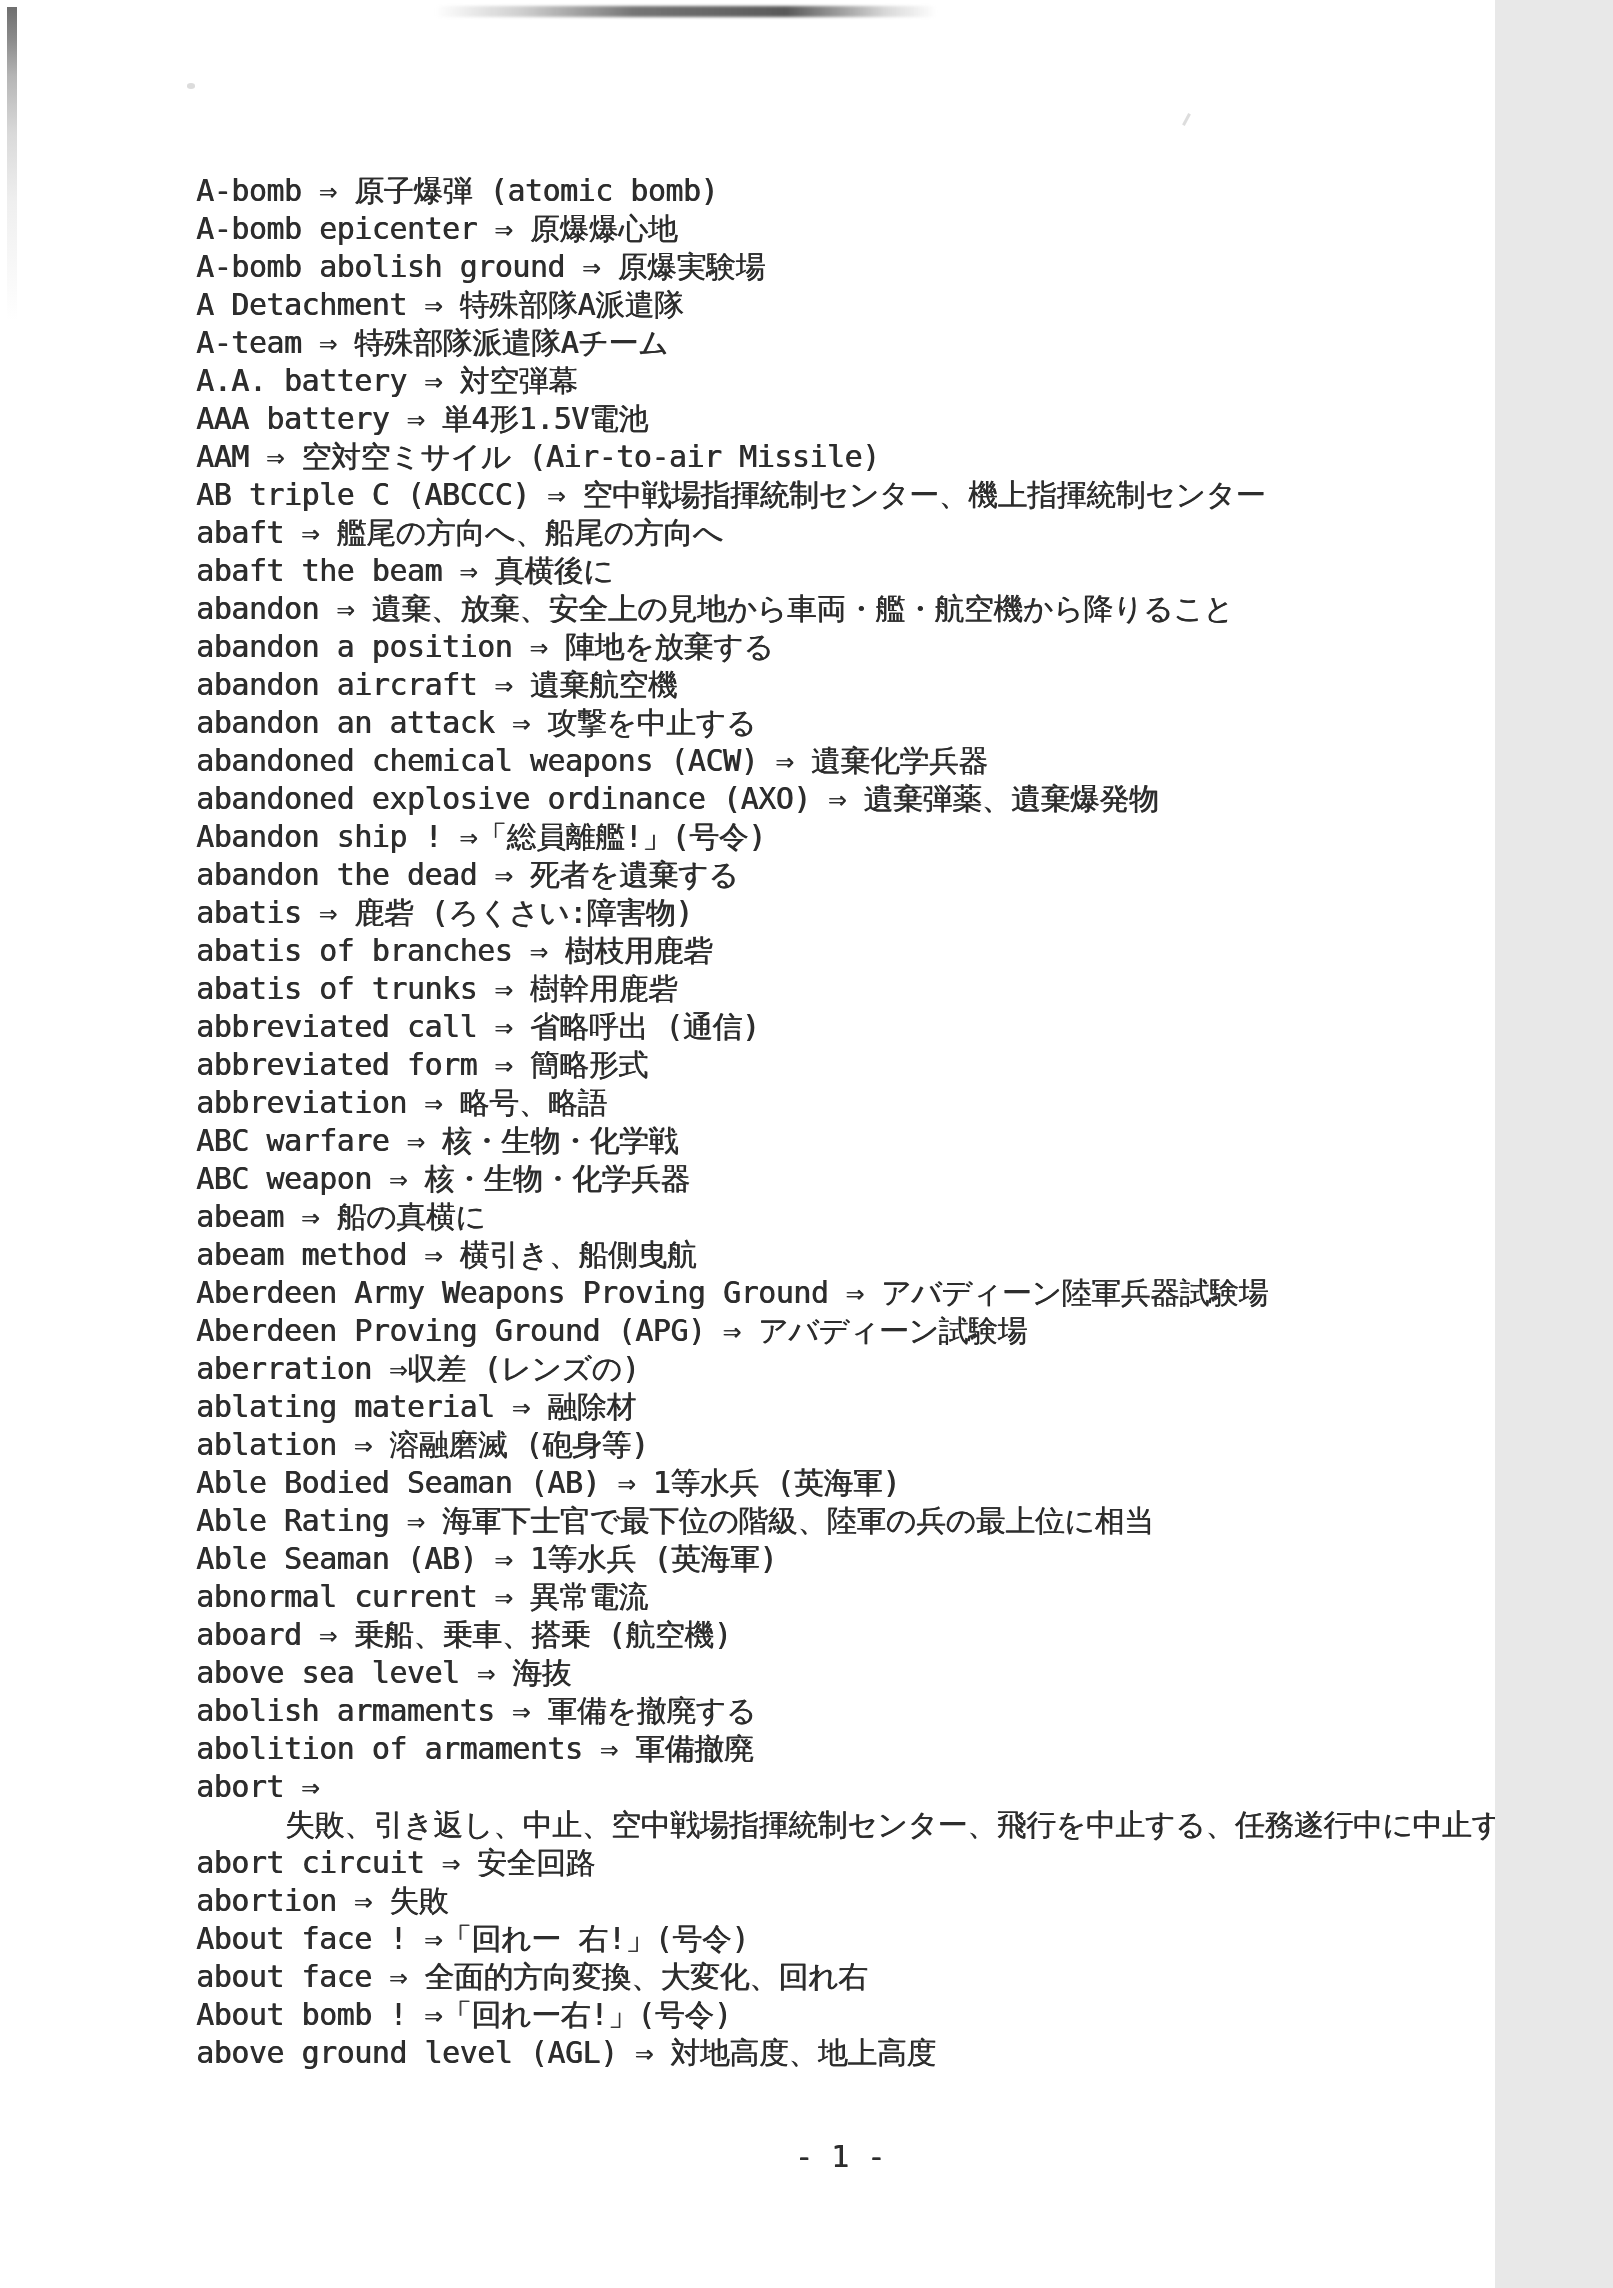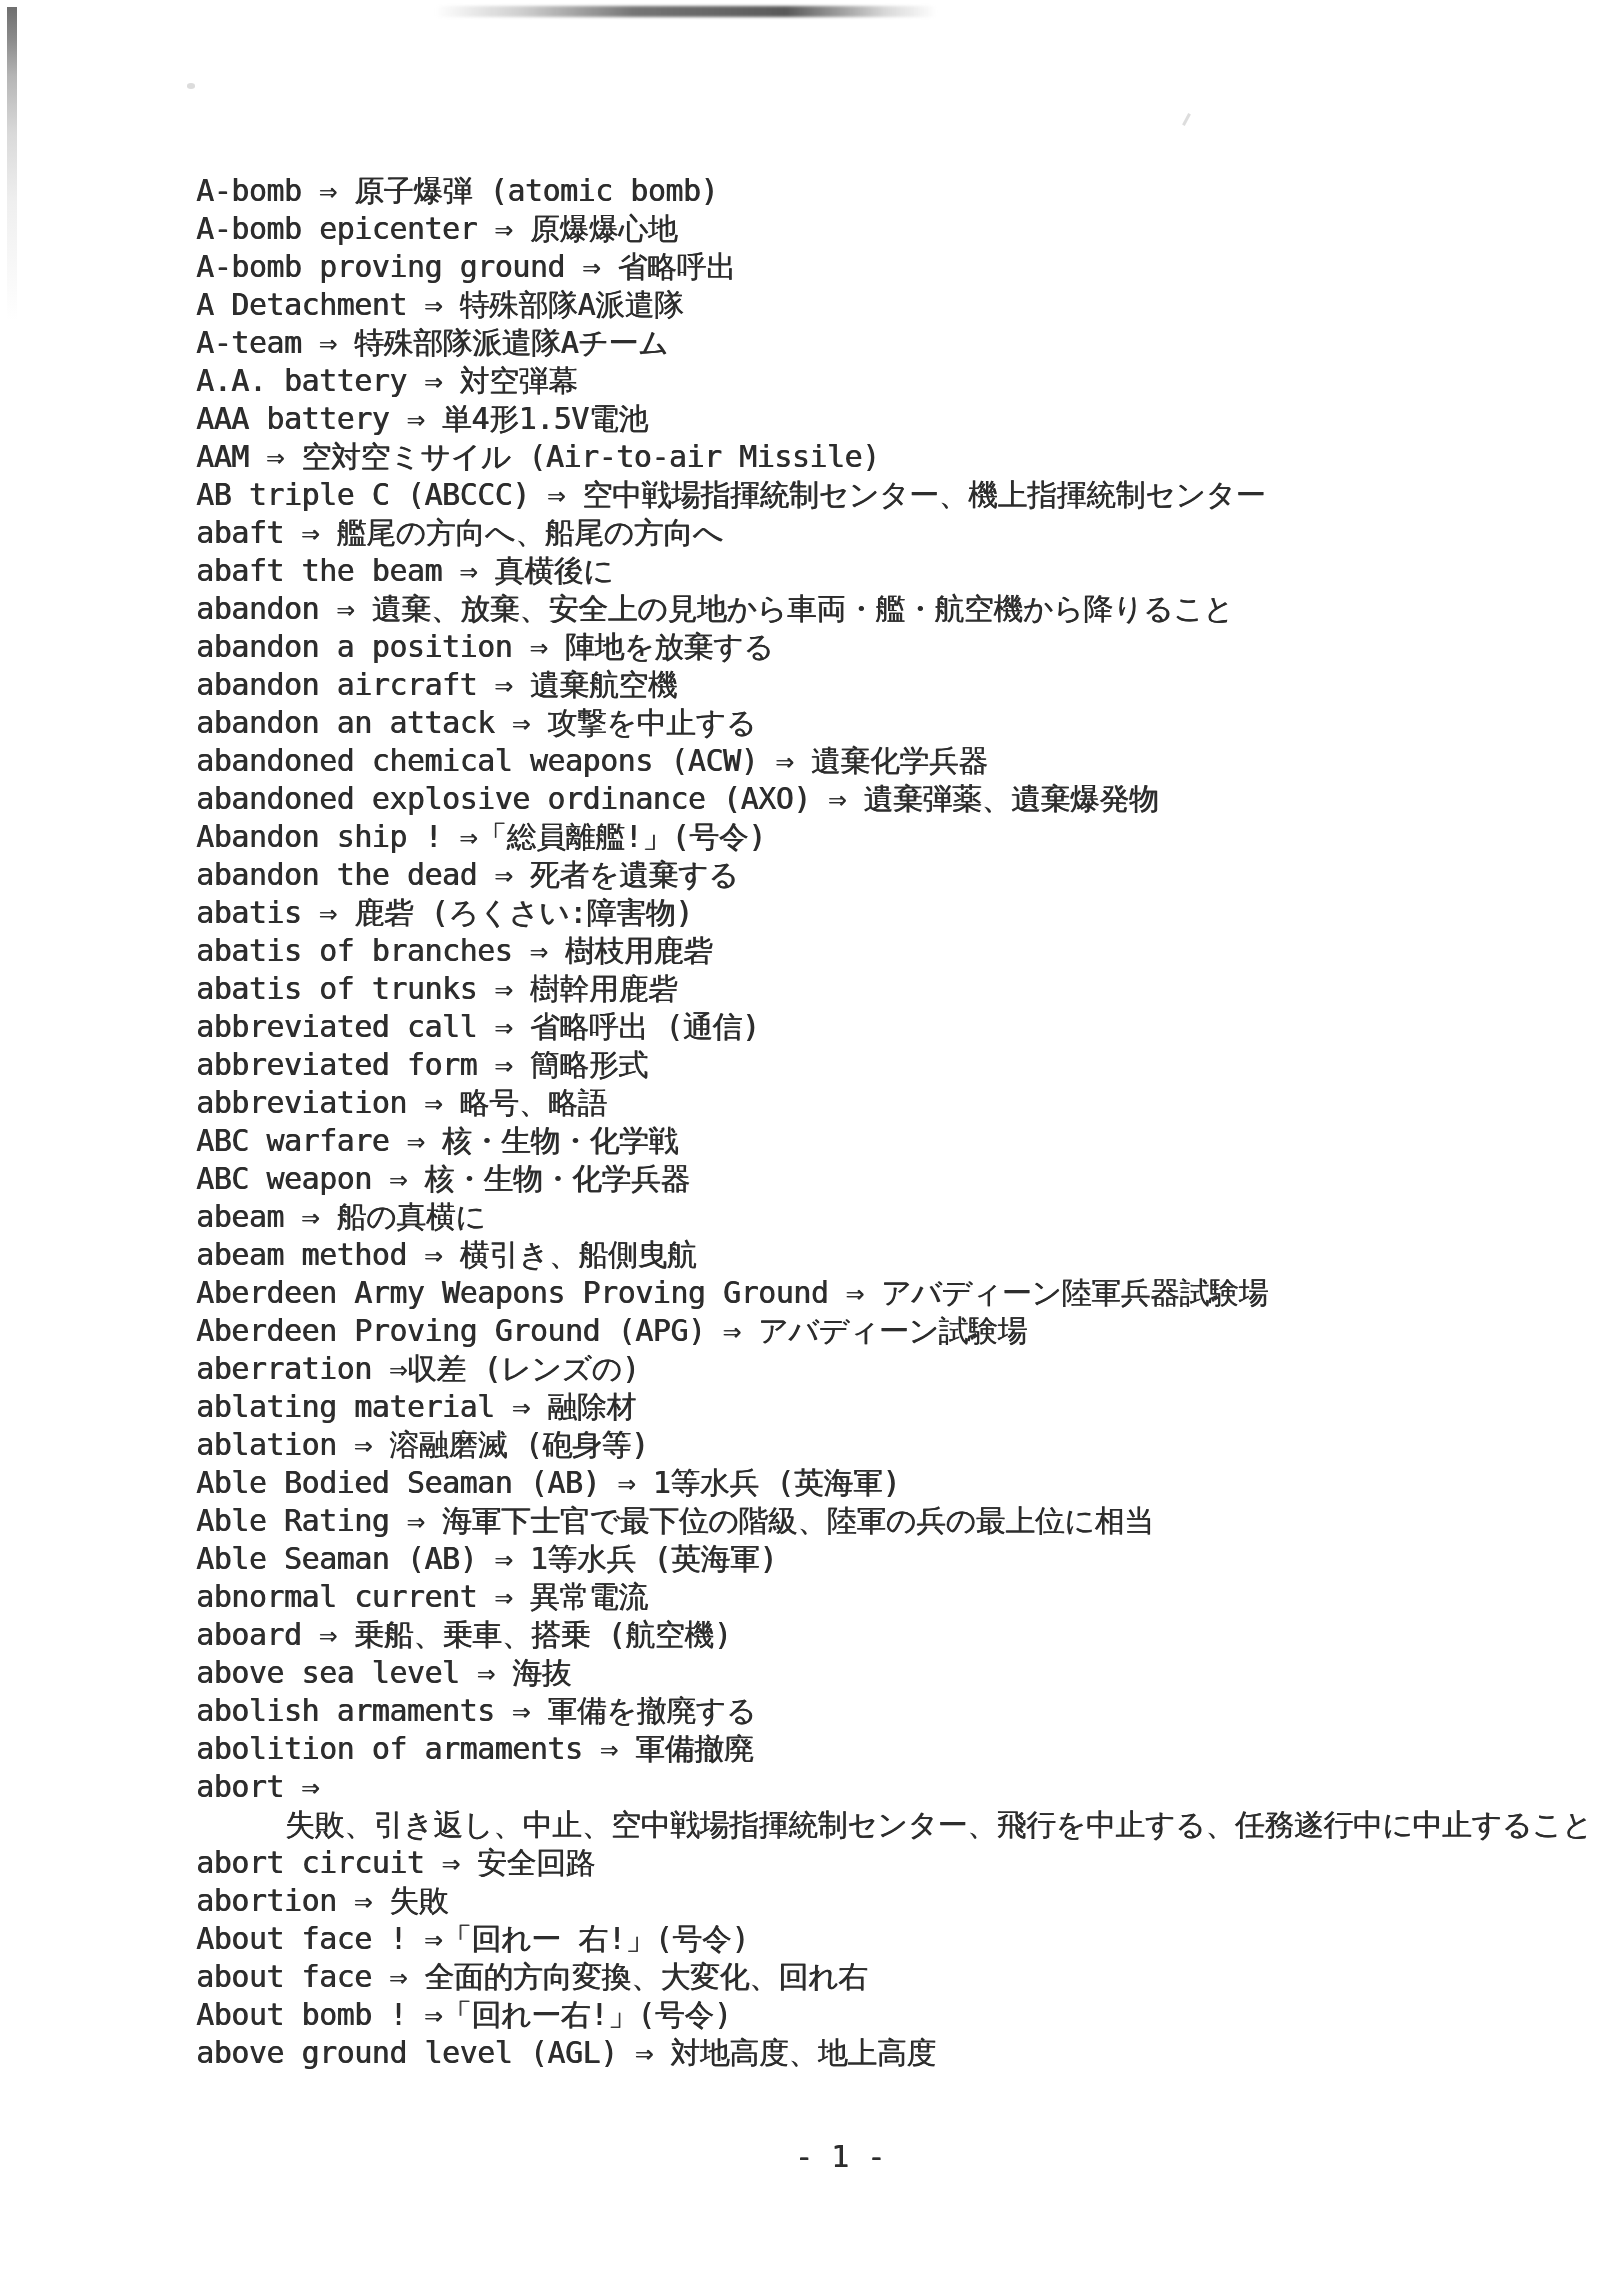--- a/index.html
+++ b/index.html
@@ -2,21 +2,21 @@
 <html style="font-size:14.8px"><head>
 <meta charset="utf-8">
 <style>
   html, body {
     margin: 0;
     padding: 0;
     background: #e8e8e8;
   }
   .page {
     position: relative;
-    width: 1613px;
+    width: 1495px;
     height: 2289px;
     background: #ffffff;
     overflow: hidden;
   }
   
   .content {
     position: absolute;
     left: 196px;
     top: 172px;
     width: 1384px;
@@ -93,21 +93,21 @@
 
 <div class="page">
   <div class="streak-left"></div>
   <div class="smudge-top"></div>
   <div class="speck-a"></div>
   <div class="speck-b"></div>
 
   <div class="content" id="glossary">
       <div class="line">A-bomb ⇒ 原子爆弾 (atomic bomb)</div>
       <div class="line">A-bomb epicenter ⇒ 原爆爆心地</div>
-      <div class="line">A-bomb proving ground ⇒ 省略呼出</div>
+      <div class="line">A-bomb abolish ground ⇒ 原爆実験場</div>
       <div class="line">A Detachment ⇒ 特殊部隊A派遣隊</div>
       <div class="line">A-team ⇒ 特殊部隊派遣隊Aチーム</div>
       <div class="line">A.A. battery ⇒ 対空弾幕</div>
       <div class="line">AAA battery ⇒ 単4形1.5V電池</div>
       <div class="line">AAM ⇒ 空対空ミサイル (Air-to-air Missile)</div>
       <div class="line">AB triple C (ABCCC) ⇒ 空中戦場指揮統制センター、機上指揮統制センター</div>
       <div class="line">abaft ⇒ 艦尾の方向へ、船尾の方向へ</div>
       <div class="line">abaft the beam ⇒ 真横後に</div>
       <div class="line">abandon ⇒ 遺棄、放棄、安全上の見地から車両・艦・航空機から降りること</div>
       <div class="line">abandon a position ⇒ 陣地を放棄する</div>

